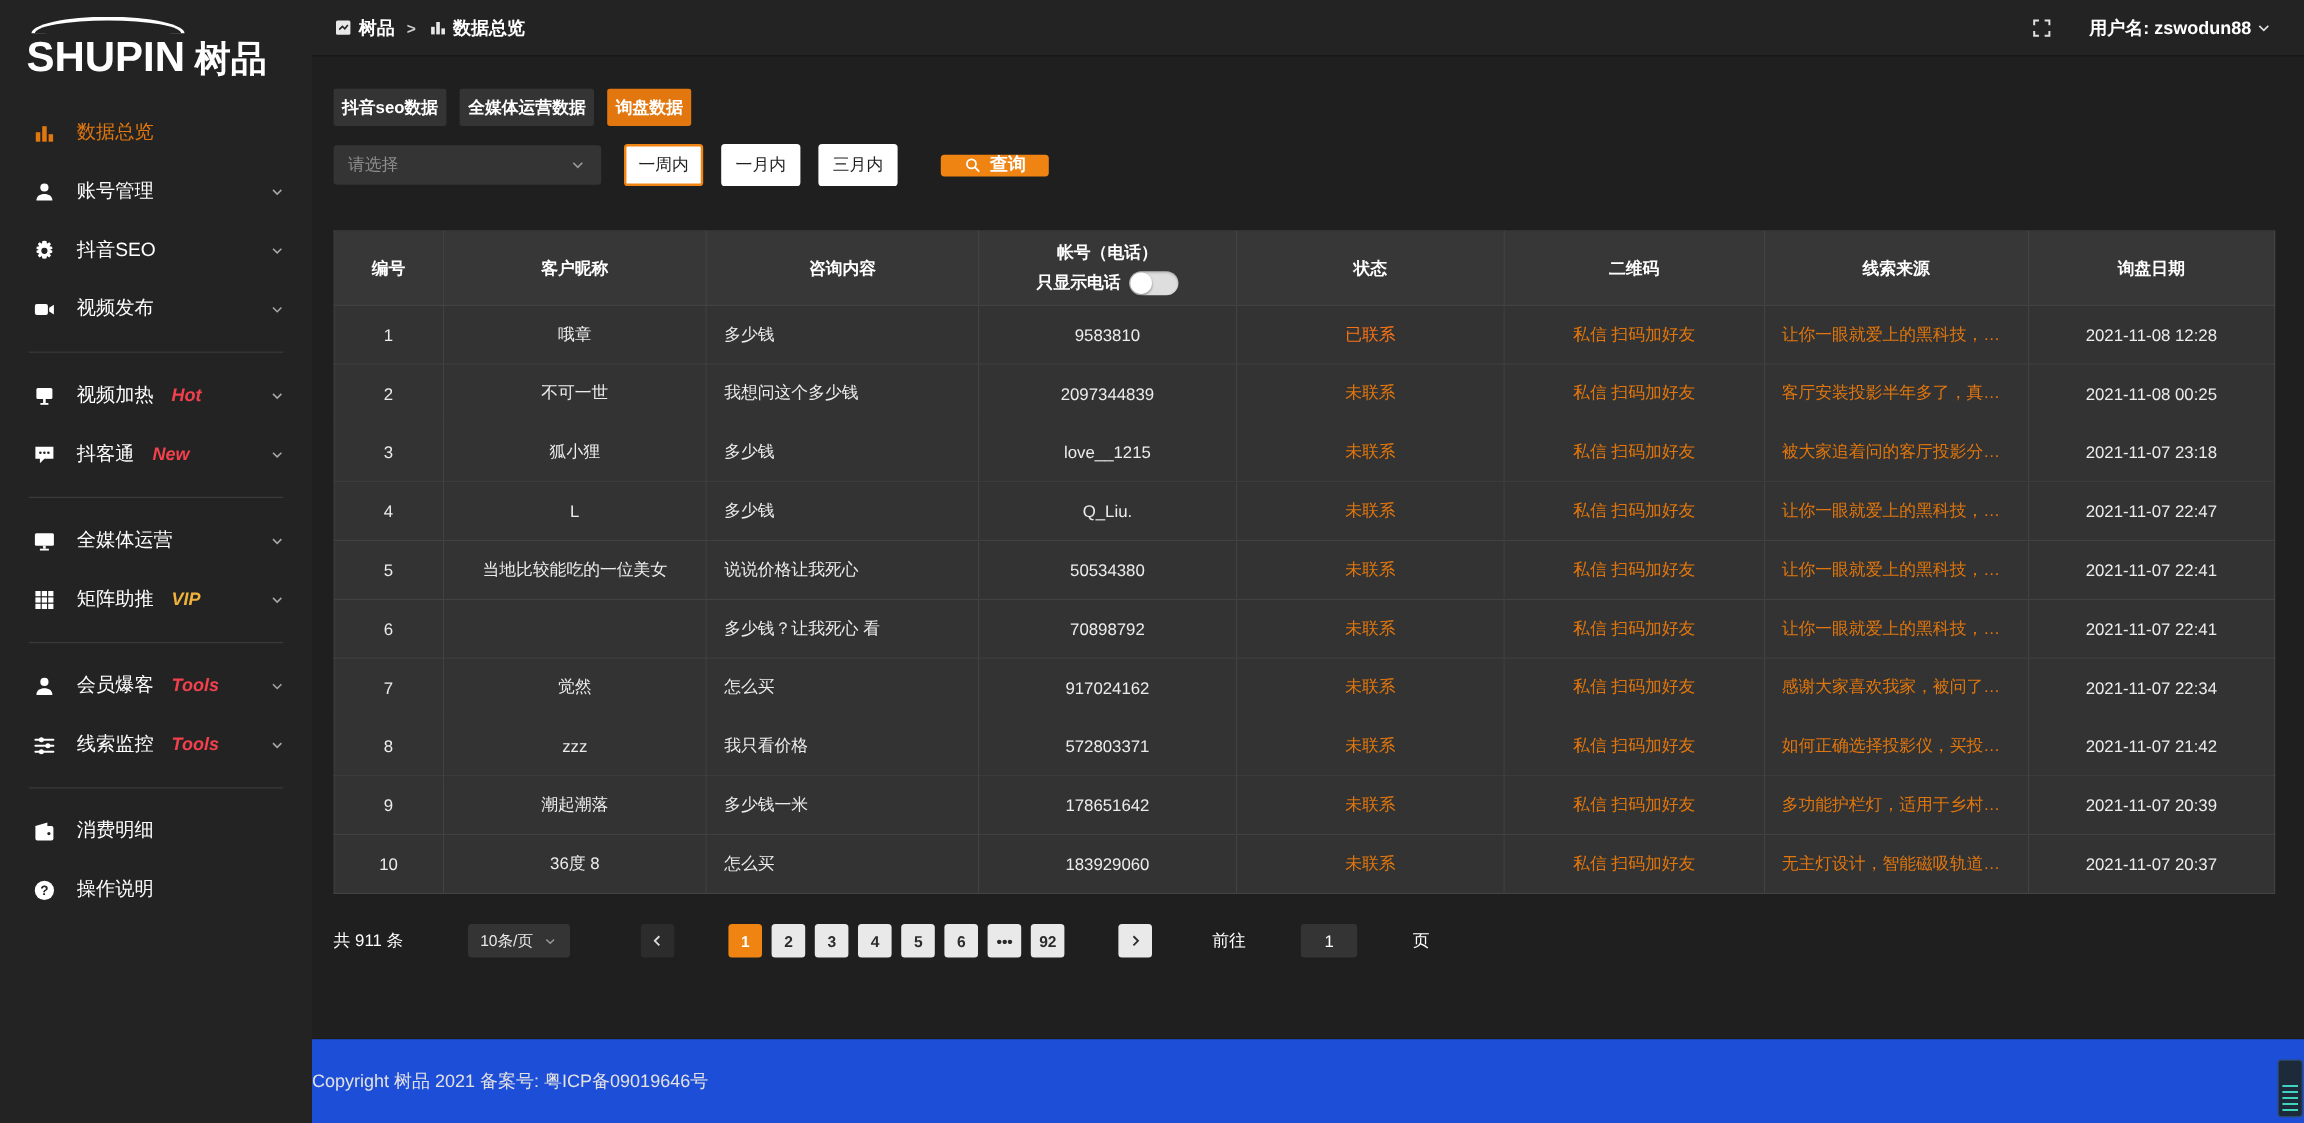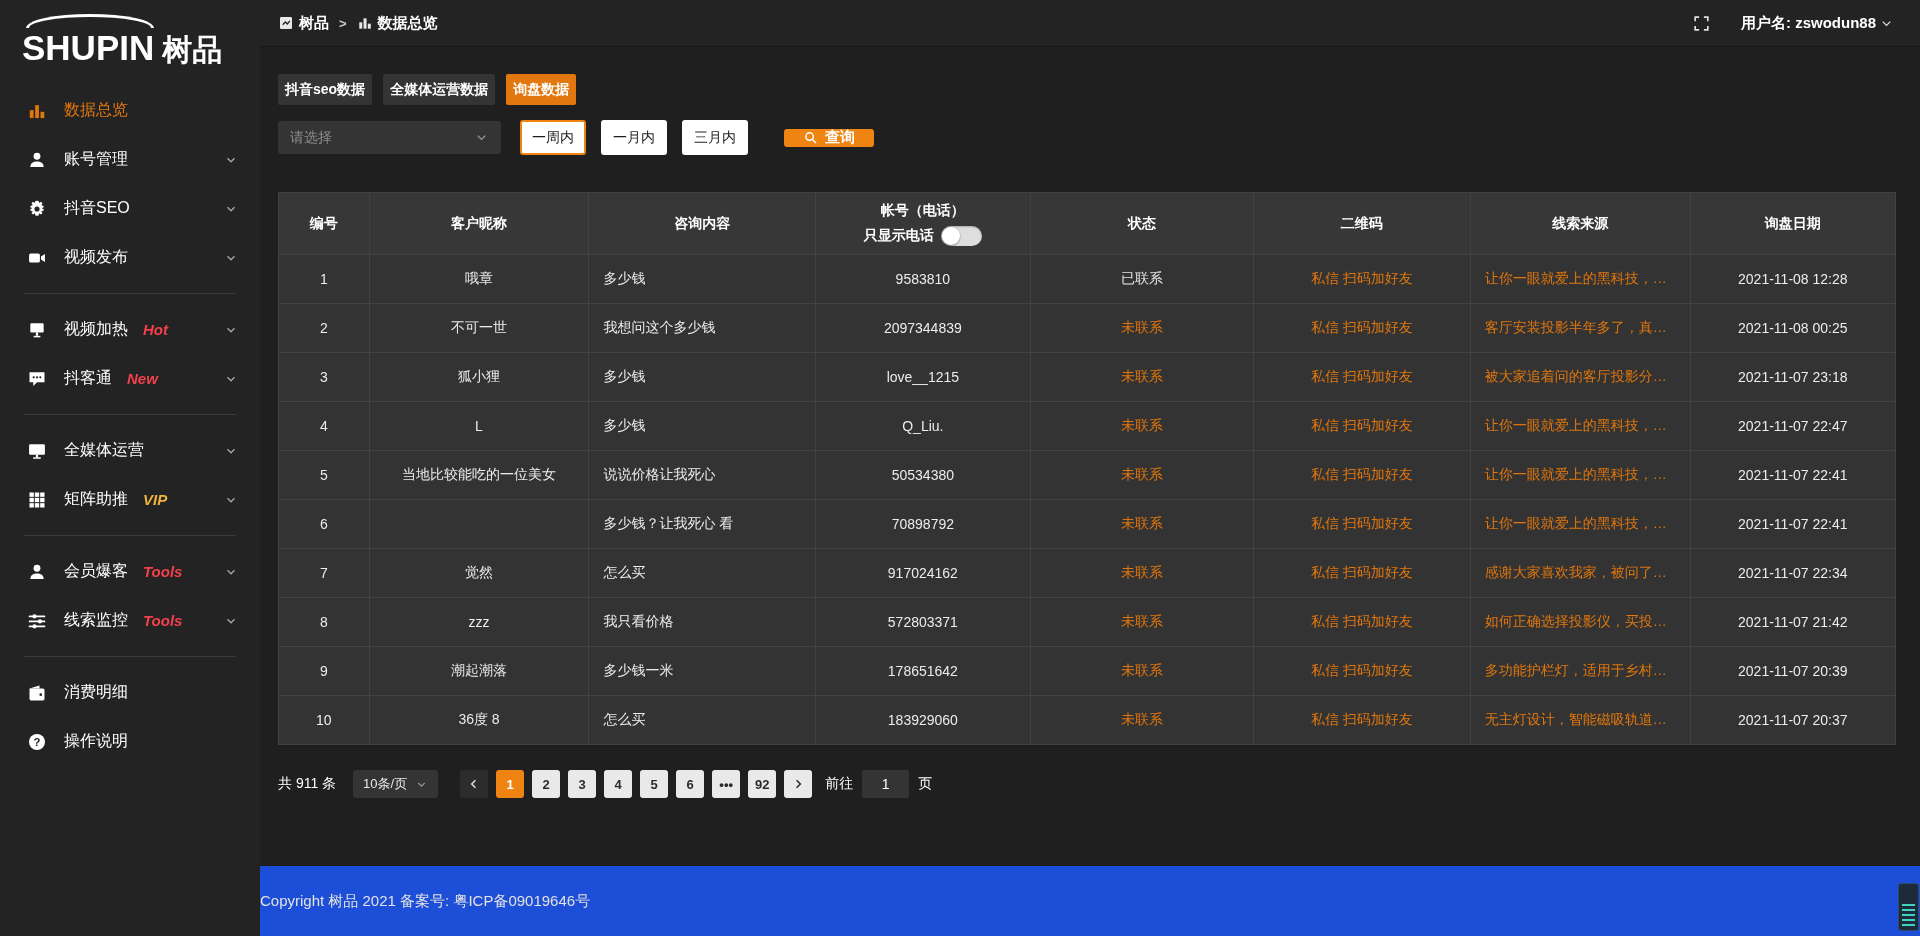--- a/index.html
+++ b/index.html
@@ -75,28 +75,28 @@
 
   table{width:100%;border-collapse:collapse;table-layout:fixed;margin-top:37px;}
   th{background:#373737;height:62px;font-size:14px;font-weight:bold;color:#fff;
     border:1px solid var(--cell-border);padding:0 10px;text-align:center;}
   td{background:var(--cell);height:49px;font-size:14px;color:#ececec;
     border:1px solid var(--cell-border);padding:0 14px;text-align:center;
     white-space:nowrap;overflow:hidden;text-overflow:ellipsis;}
   td:nth-child(3),td:nth-child(7){text-align:left;}
   td:nth-child(6),td:nth-child(7){color:var(--orange-text);}
   td .status-un{color:var(--orange-text);}
-  td .status-ok{color:#e5e5e5;margin-top:12px;}
+  td .status-ok{color:#f97316;margin-top:12px;}
   .th-sub{display:flex;align-items:center;justify-content:center;margin-top:6px;font-weight:bold;}
   .toggle{width:41px;height:20px;border-radius:10px;background:#dedede;position:relative;
     margin-left:7px;cursor:pointer;box-shadow:inset 0 1px 2px rgba(0,0,0,.25);}
   .toggle-knob{position:absolute;left:1px;top:1px;width:18px;height:18px;border-radius:50%;
     background:#fff;box-shadow:0 1px 2px rgba(0,0,0,.4);}
 
-  .pager{display:flex;align-items:center;margin-top:25px;font-size:14px;}
+  .pager{display:flex;align-items:center;margin-top:25px;font-size:14px;gap:37px;}
   .pg-total{color:#fff;}
   .pg-size{height:28px;background:#343434;border-radius:3px;display:flex;align-items:center;
     padding:0 10px;margin-left:17px;color:#e8e8e8;font-size:13px;cursor:pointer;}
   .pg-size .select-chev{width:13px;height:13px;margin-left:8px;}
   .pg-btn{min-width:28px;height:28px;border-radius:3px;display:inline-flex;align-items:center;
     justify-content:center;font-size:13px;font-weight:bold;cursor:pointer;margin-left:8px;
     background:#e9e9e9;color:#2b2b2b;}
   .pg-btn.prev{background:#2c2c2c;color:#ddd;margin-left:22px;}
   .pg-btn.active{background:var(--accent-bright);color:#fff;}
   .pg-btn .pchev{width:14px;height:14px;}

